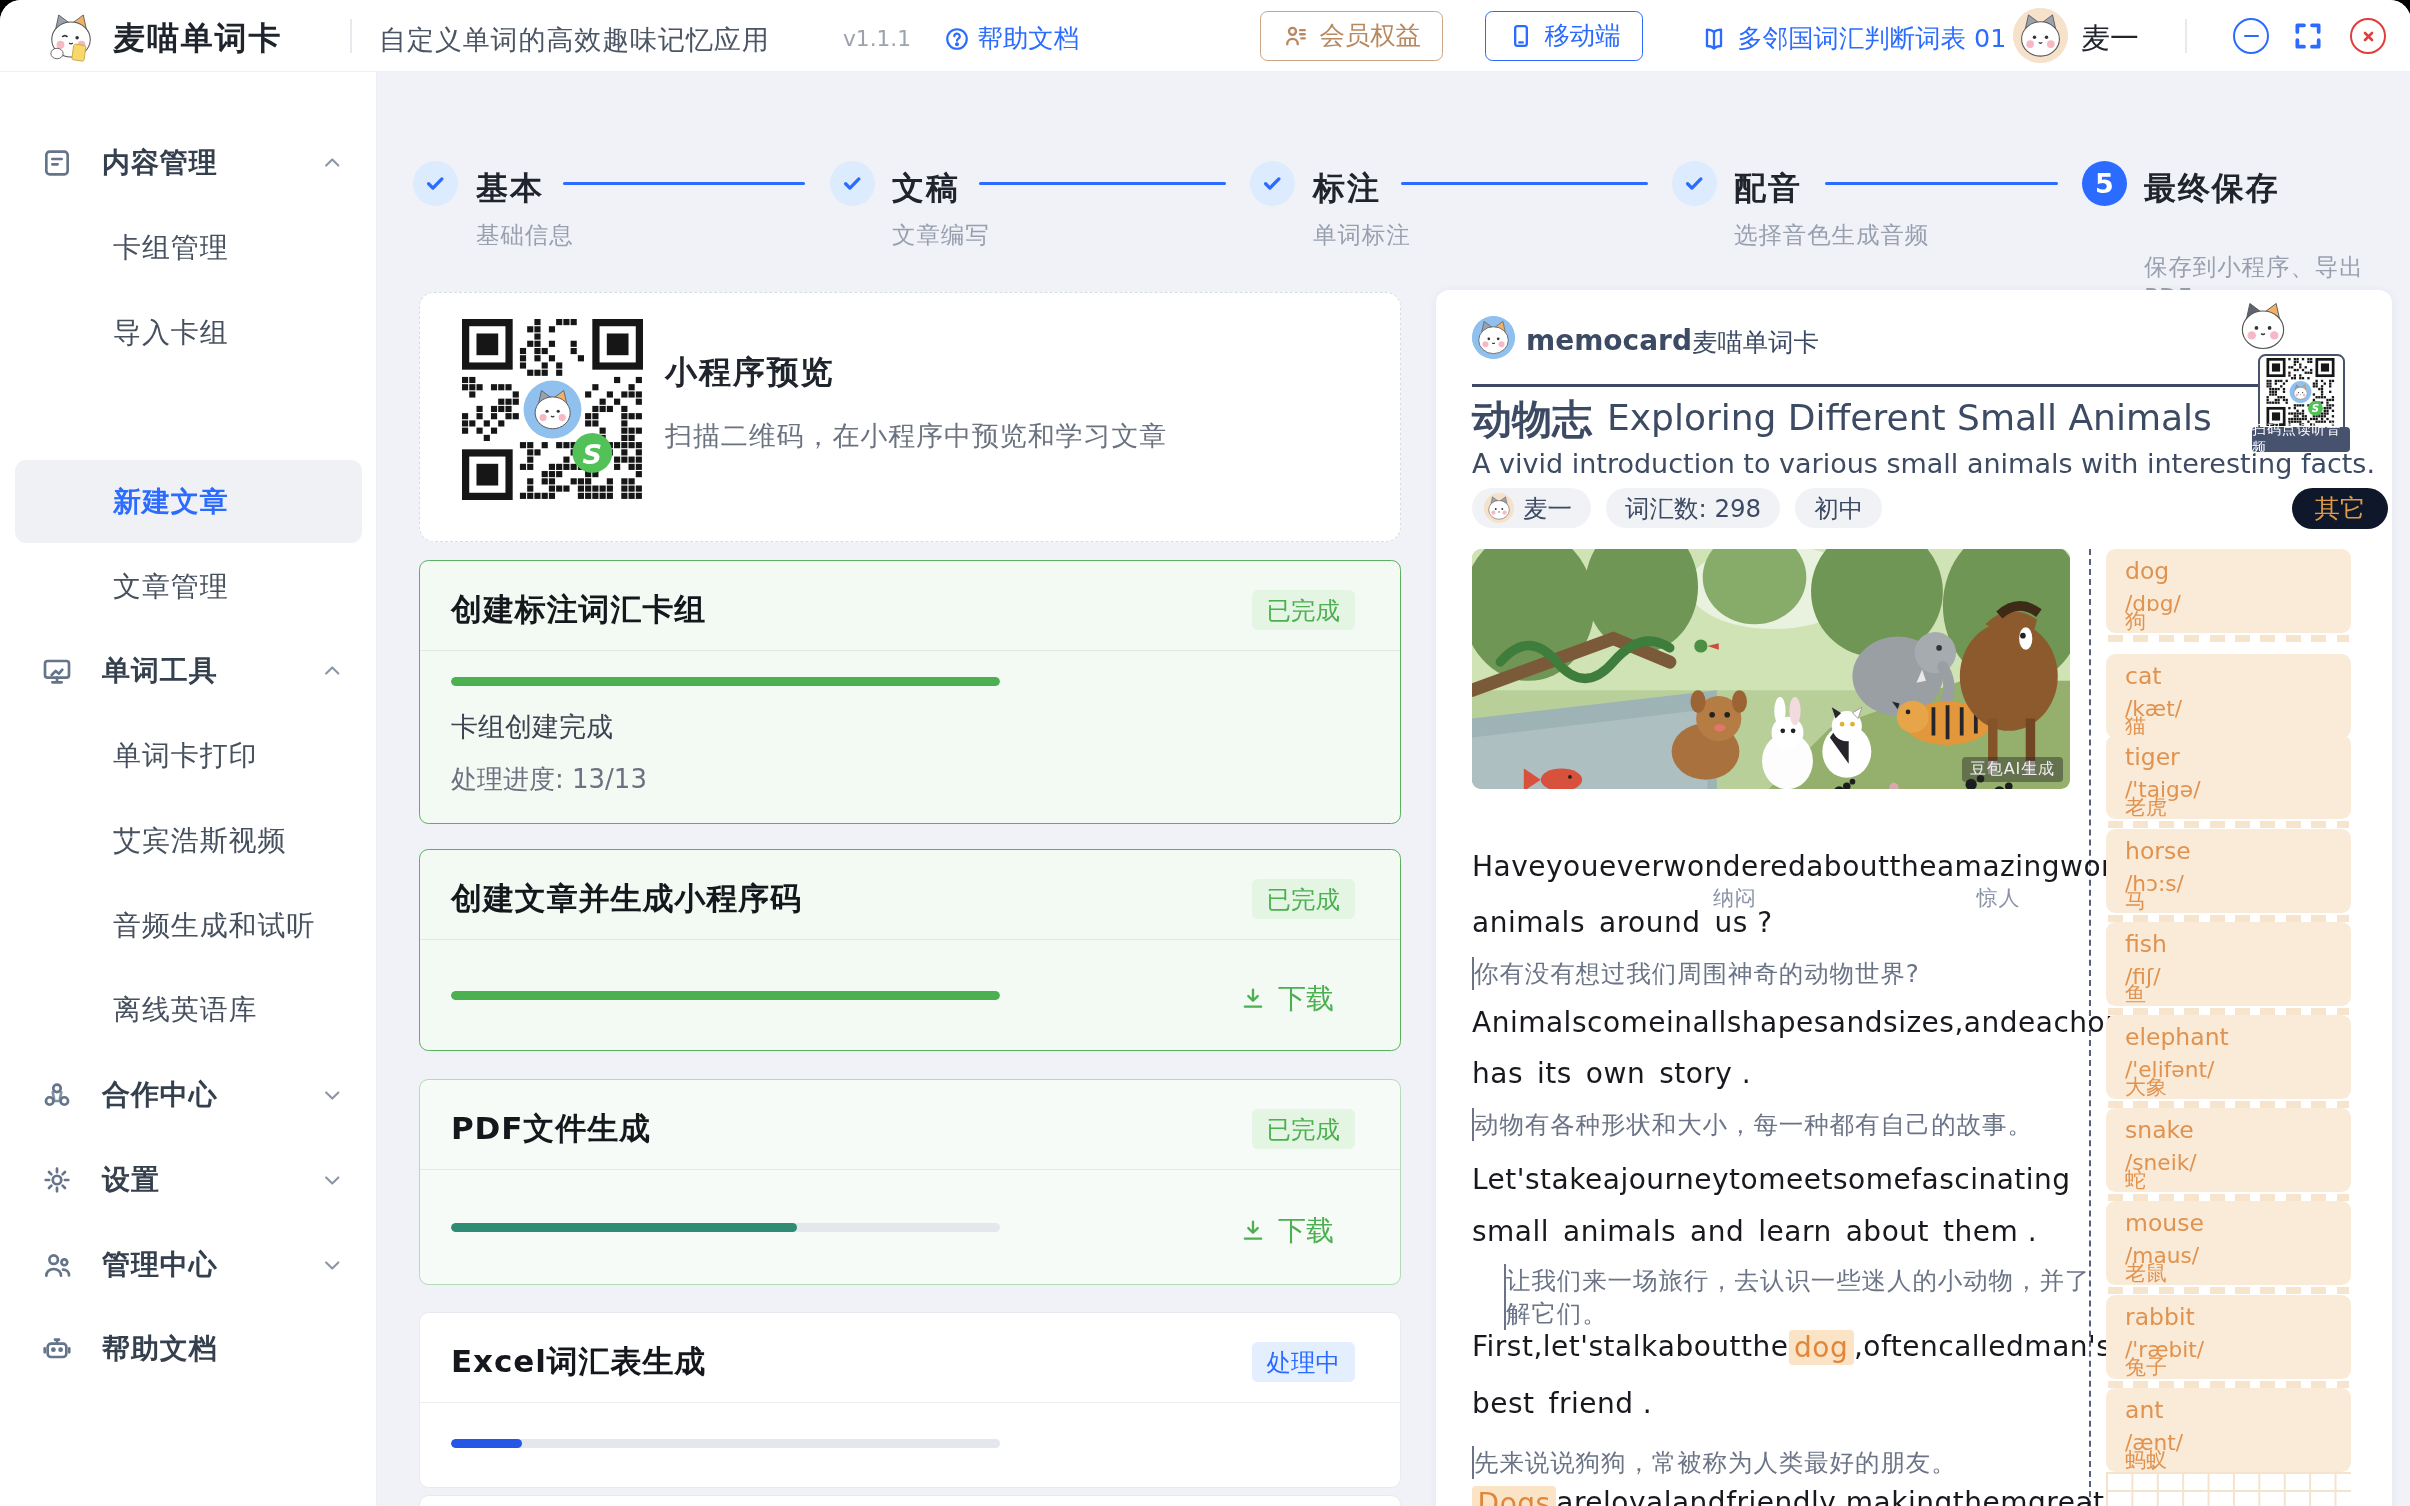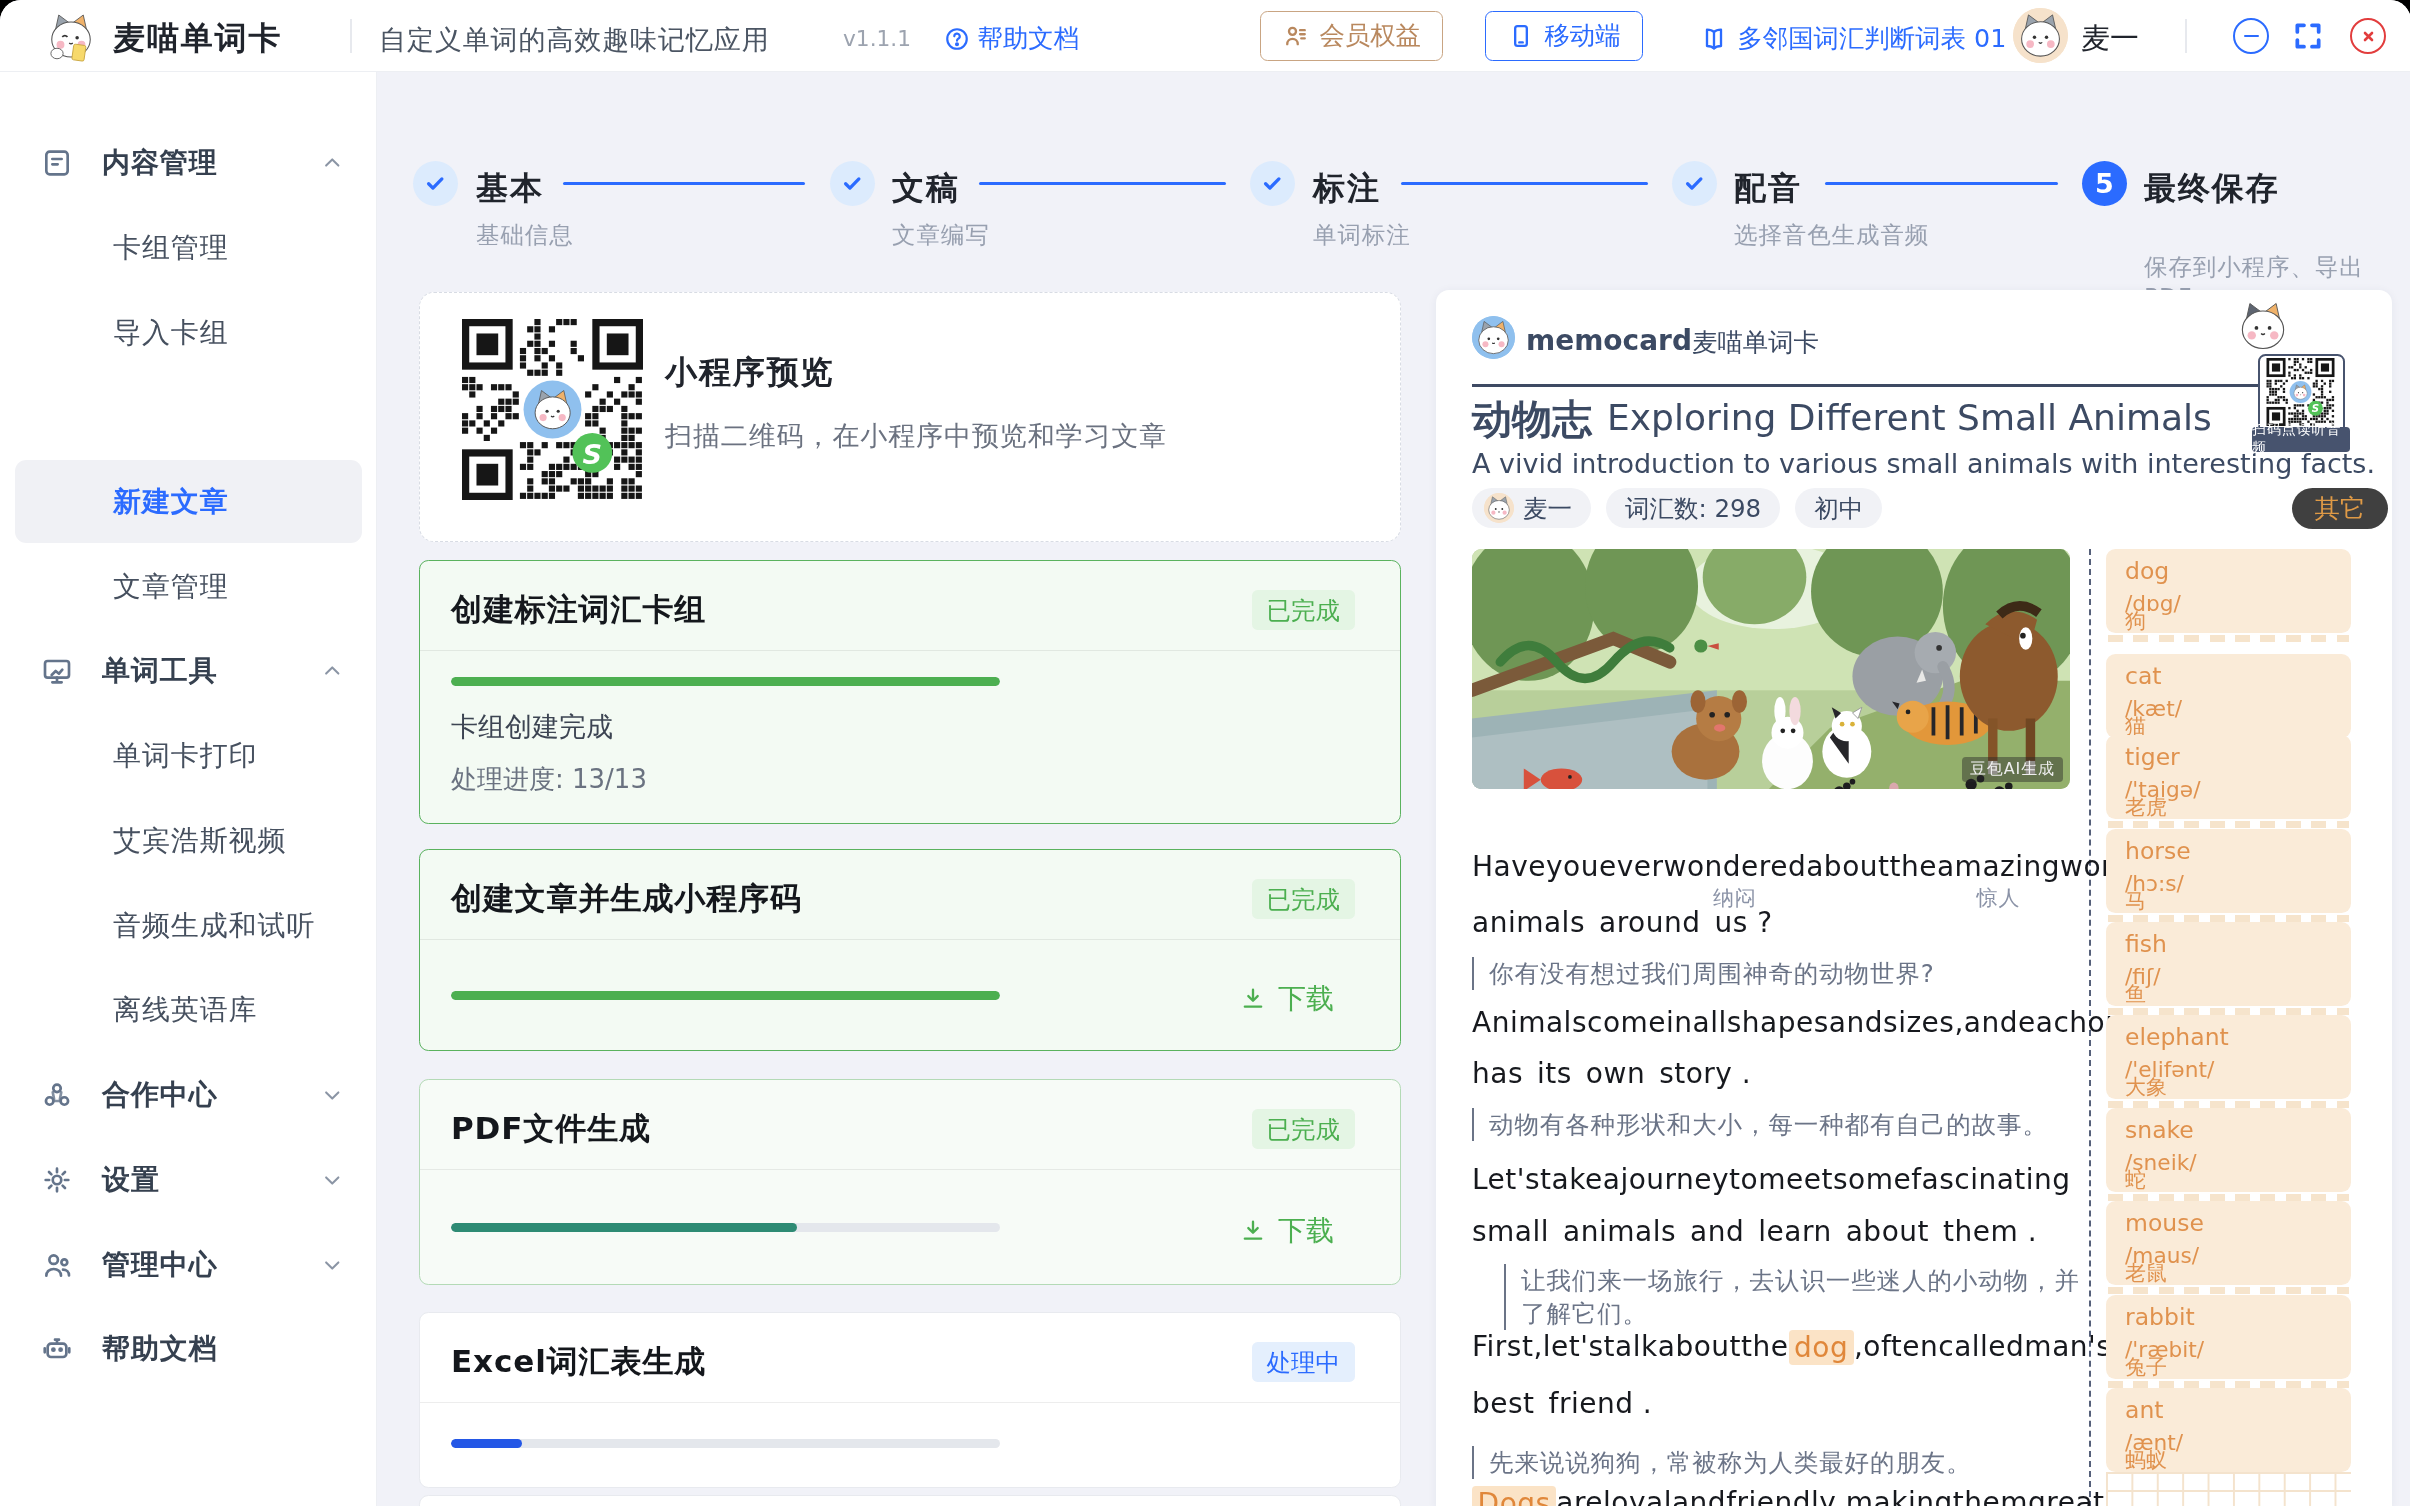--- a/index.html
+++ b/index.html
@@ -75,39 +75,39 @@
   .p-brand-avatar{position:absolute;left:36px;top:26px;width:43px;height:43px;border-radius:50%;background:#8fc0ee;overflow:hidden;}
   .p-brand{position:absolute;left:90px;top:34px;font-size:28px;font-weight:bold;color:#3c4a63;}
   .p-brand-cn{position:absolute;left:256px;top:36px;font-size:25.4px;color:#3c4a63;}
   .p-rule{position:absolute;left:36px;top:94px;width:833px;height:2.8px;background:#3e4a63;}
   .p-title-cn{position:absolute;left:36px;top:102px;font-size:40px;font-weight:bold;color:#3c4a63;}
   .p-title-en{position:absolute;left:171px;top:107px;font-size:36px;color:#3c4a63;}
   .p-sub{position:absolute;left:36px;top:158px;font-size:27px;color:#3c4a63;}
   .p-tags{position:absolute;left:36px;top:198px;display:flex;gap:15px;}
   .pill{height:40px;border-radius:20px;background:#f1f2f6;color:#3c4a63;font-size:24.5px;display:flex;align-items:center;padding:0 19px;gap:9.4px;}
   .pill .pav{width:30px;height:30px;border-radius:50%;background:#f6e2cb;overflow:hidden;margin-left:-7.5px;}
-  .pill-cat{position:absolute;left:856px;top:198px;height:41px;border-radius:21px;background:#404040;color:#df9a46;font-size:25.4px;display:flex;align-items:center;padding:0 22.6px;}
+  .pill-cat{position:absolute;left:856px;top:198px;height:41px;border-radius:21px;background:#0f172a;color:#df9a46;font-size:25.4px;display:flex;align-items:center;padding:0 22.6px;}
   .hang-cat{position:absolute;left:780px;top:5.6px;width:94px;height:60px;z-index:3;}
   .hang-box{position:absolute;left:822px;top:64px;width:87px;height:96px;background:#fff;border:2.8px solid #47536e;border-radius:7.5px;z-index:2;}
   .hang-box .hqr{position:absolute;left:2.8px;top:1.9px;width:75px;height:68px;}
   .hang-cap{position:absolute;left:816px;top:137px;width:98px;height:24.5px;background:#47536e;border-radius:3.8px;color:#fff;font-size:14px;display:flex;align-items:center;justify-content:center;z-index:4;letter-spacing:0.9px;}
   .photo{position:absolute;left:36px;top:259px;width:598px;height:240px;border-radius:9.4px;overflow:hidden;}
   .photo .wm{position:absolute;right:7.5px;bottom:7.5px;background:rgba(40,40,40,0.45);color:#eee;font-size:16px;padding:1.9px 7.5px;border-radius:3.8px;letter-spacing:0.9px;}
   .vdash{position:absolute;left:653px;top:259px;width:0;height:958px;border-left:2.8px dashed #55607a;}
 
   
   .aline{position:absolute;left:36px;width:596px;}
   .aline.en{font-size:28px;color:#17191e;letter-spacing:0.5px;}
   .aline.en .row{display:flex;}
   .aline.en.stretch .row{justify-content:space-between;}
   .aline.en:not(.stretch) .row{gap:14px;}
   .tok{position:relative;white-space:nowrap;}
   .tok .gloss{position:absolute;left:50%;top:34px;transform:translateX(-50%);font-size:21px;color:#8b93a7;letter-spacing:0.9px;}
   .tok.hl{color:#e0873a;background:#fbe3c6;border-radius:3.8px;padding:0.9px 5.6px;}
-  .aline.zh{font-size:24.5px;color:#6b7487;border-left:2.8px solid #6b7487;padding-left:15px;letter-spacing:0.9px;}
+  .aline.zh{font-size:24.5px;color:#6b7487;border-left:2.8px solid #6b7487;letter-spacing:0.9px;}
 
   
   .wcol{position:absolute;left:670px;width:245px;}
   .wcard{position:absolute;left:0;width:245px;height:84px;background:#faebd8;border-radius:9.4px;color:#e0924e;}
   .wcard:after{content:"";position:absolute;left:1.9px;right:1.9px;bottom:-8.5px;height:6.6px;background:repeating-linear-gradient(90deg,#f6e4cc 0 15px,transparent 15px 25.4px);}
   .wcard .w-en{position:absolute;left:19px;top:7.5px;font-size:23.5px;}
   .wcard .w-ipa{position:absolute;left:19px;top:34px;font-size:21.7px;margin-top:8px;}
   .wcard .w-zh{position:absolute;left:19px;top:58px;font-size:21px;}
   .checker{position:absolute;left:670px;top:1182px;width:245px;height:35px;background:#fff;background-image:linear-gradient(#f4e3cd 1.9px,transparent 1.9px),linear-gradient(90deg,#f4e3cd 1.9px,transparent 1.9px);background-size:25.4px 18px;}
 

